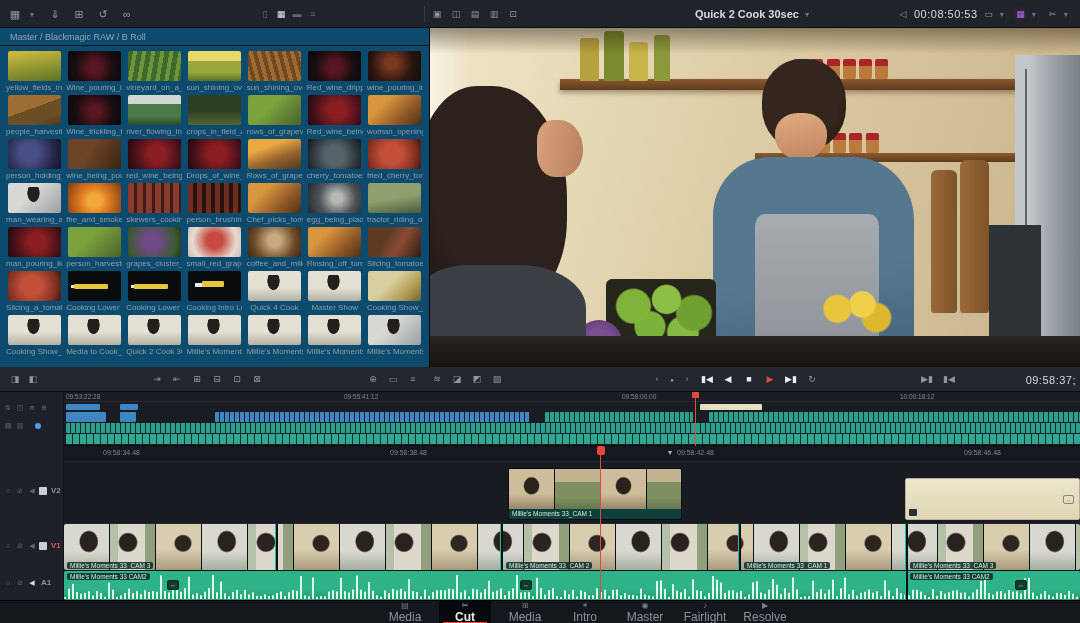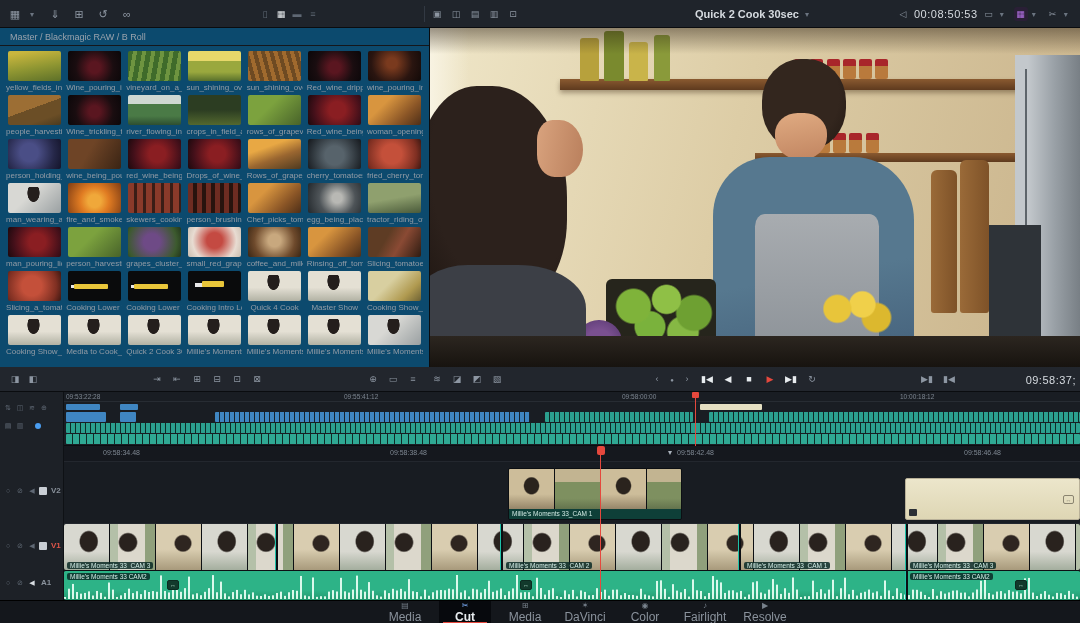--- a/index.html
+++ b/index.html
@@ -912,25 +912,25 @@
       <div class="tab active">
         <span class="ticon">✂</span>
         <span class="tname">Cut</span>
       </div>
       <div class="tab">
         <span class="ticon">⊞</span>
         <span class="tname">Media</span>
       </div>
       <div class="tab">
         <span class="ticon">✶</span>
-        <span class="tname">DaVinci</span>
+        <span class="tname">Intro</span>
       </div>
       <div class="tab">
         <span class="ticon">◉</span>
-        <span class="tname">Color</span>
+        <span class="tname">Master</span>
       </div>
       <div class="tab">
         <span class="ticon">♪</span>
         <span class="tname">Fairlight</span>
       </div>
       <div class="tab">
         <span class="ticon">▶</span>
         <span class="tname">Resolve</span>
       </div>
     </div>

